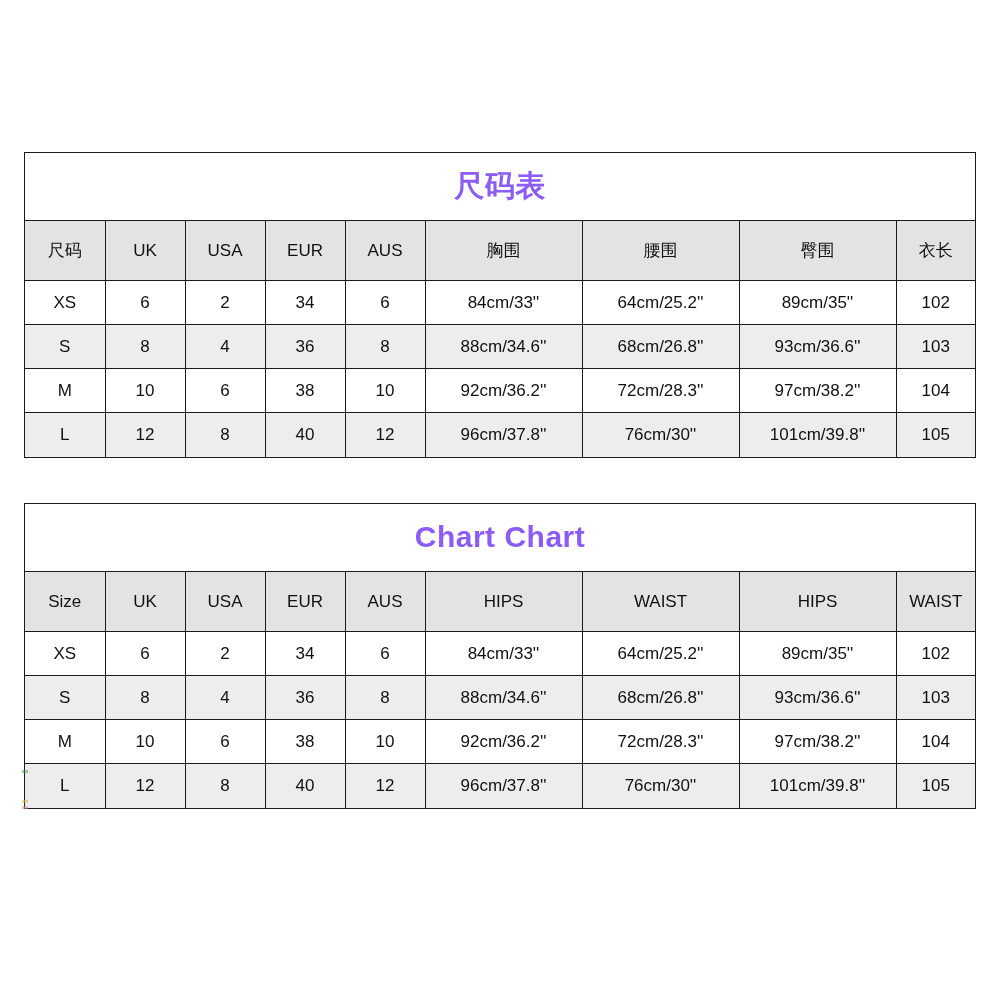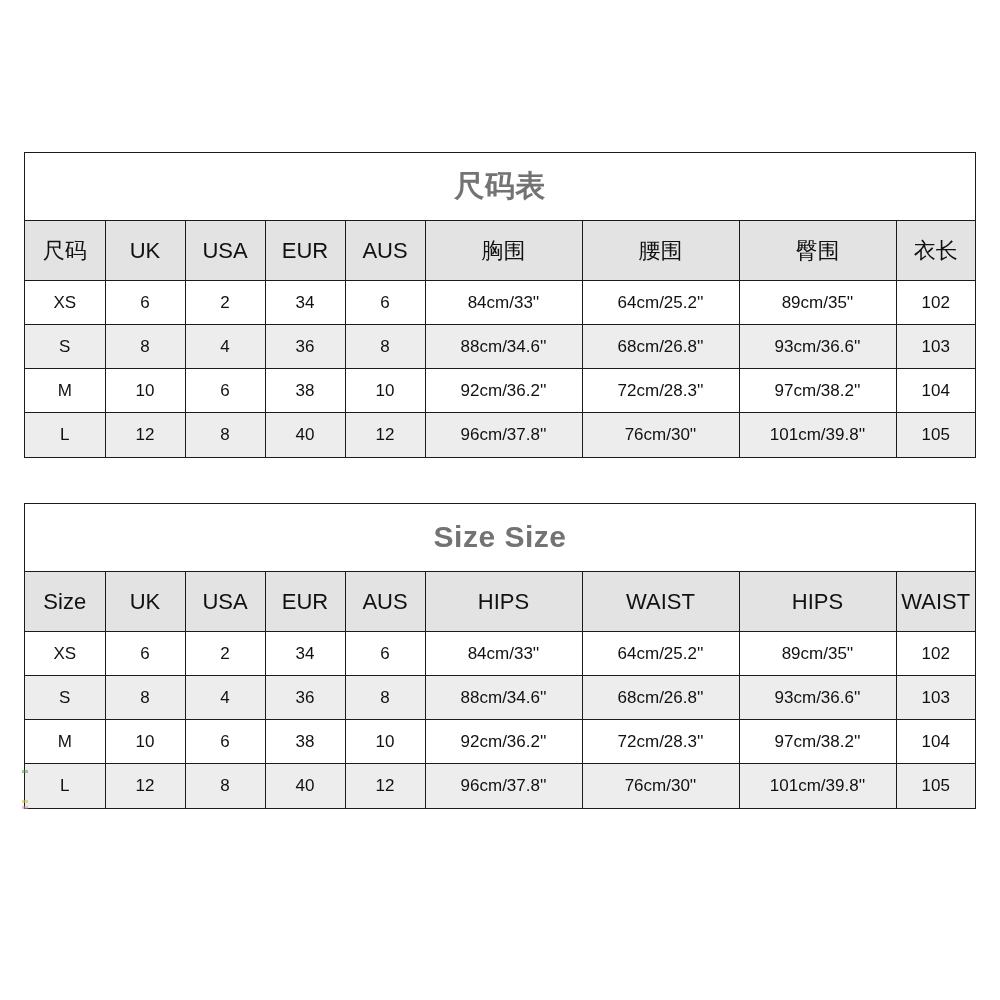--- a/index.html
+++ b/index.html
@@ -29,21 +29,21 @@
     background: #ffffff;
     border: 1px solid #1b1b1b;
     box-sizing: border-box;
   }
   #block-cn { top: 152px; }
   #block-en { top: 503px; }
 
   .chart-title {
     text-align: center;
     font-weight: bold;
-    color: #737373;
+    color: #8b5cf6;
     letter-spacing: 0.5px;
   }
   #block-cn .chart-title {
     font-size: 30px;
     line-height: 34px;
     padding: 16px 0 17px 0;
   }
   #block-en .chart-title {
     font-size: 30px;
     line-height: 34px;
@@ -65,21 +65,21 @@
     font-size: 17px;
     height: 44px;
     padding: 0 2px;
     box-sizing: border-box;
     overflow: hidden;
     white-space: nowrap;
   }
   table.size-table thead th {
     background: #e3e3e3;
     height: 60px;
-    font-size: 22px;
+    font-size: 17px;
   }
   table.size-table tbody tr:nth-child(even) td {
     background: #ededed;
   }
   table.size-table tbody tr:nth-child(odd) td {
     background: #ffffff;
   }
   
   table.size-table tr > *:first-child { border-left: none; }
   table.size-table tr > *:last-child { border-right: none; }
@@ -180,21 +180,21 @@
           <td>76cm/30''</td>
           <td>101cm/39.8''</td>
           <td>105</td>
         </tr>
       </tbody>
     </table>
   </div>
 
 
   <div class="chart-block" id="block-en">
-    <div class="chart-title">Size Size</div>
+    <div class="chart-title">Chart Chart</div>
     <table class="size-table">
       <colgroup>
         <col style="width:80px">
         <col style="width:80px">
         <col style="width:80px">
         <col style="width:80px">
         <col style="width:80px">
         <col style="width:157px">
         <col style="width:157px">
         <col style="width:157px">

